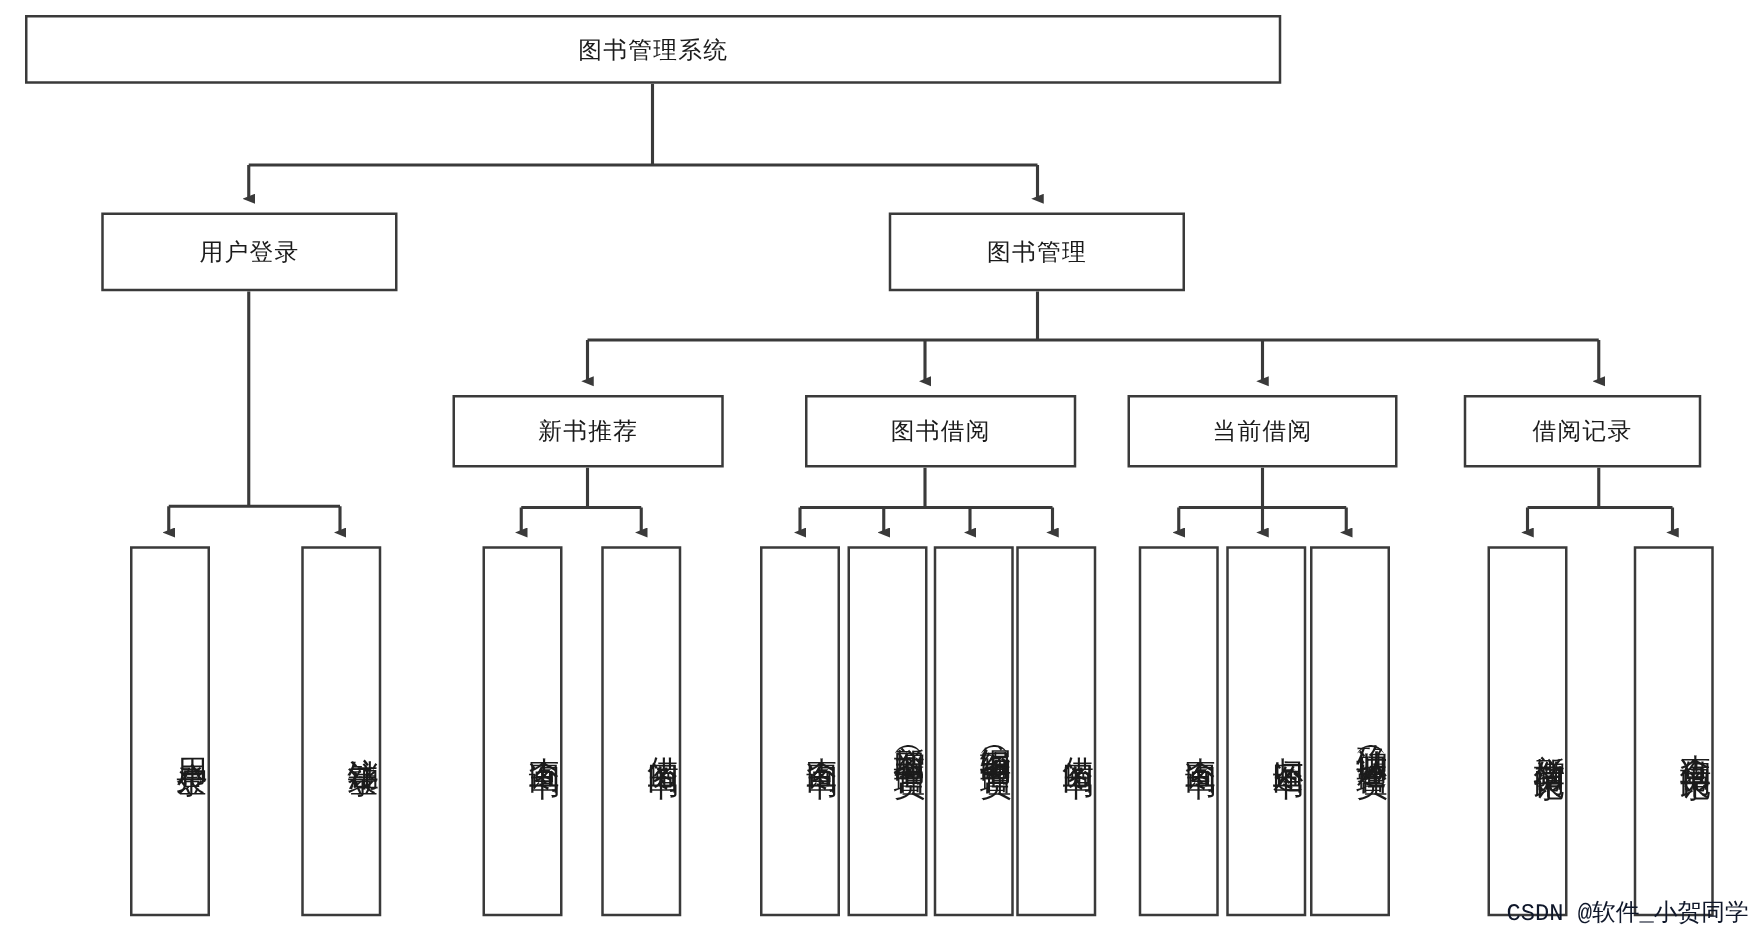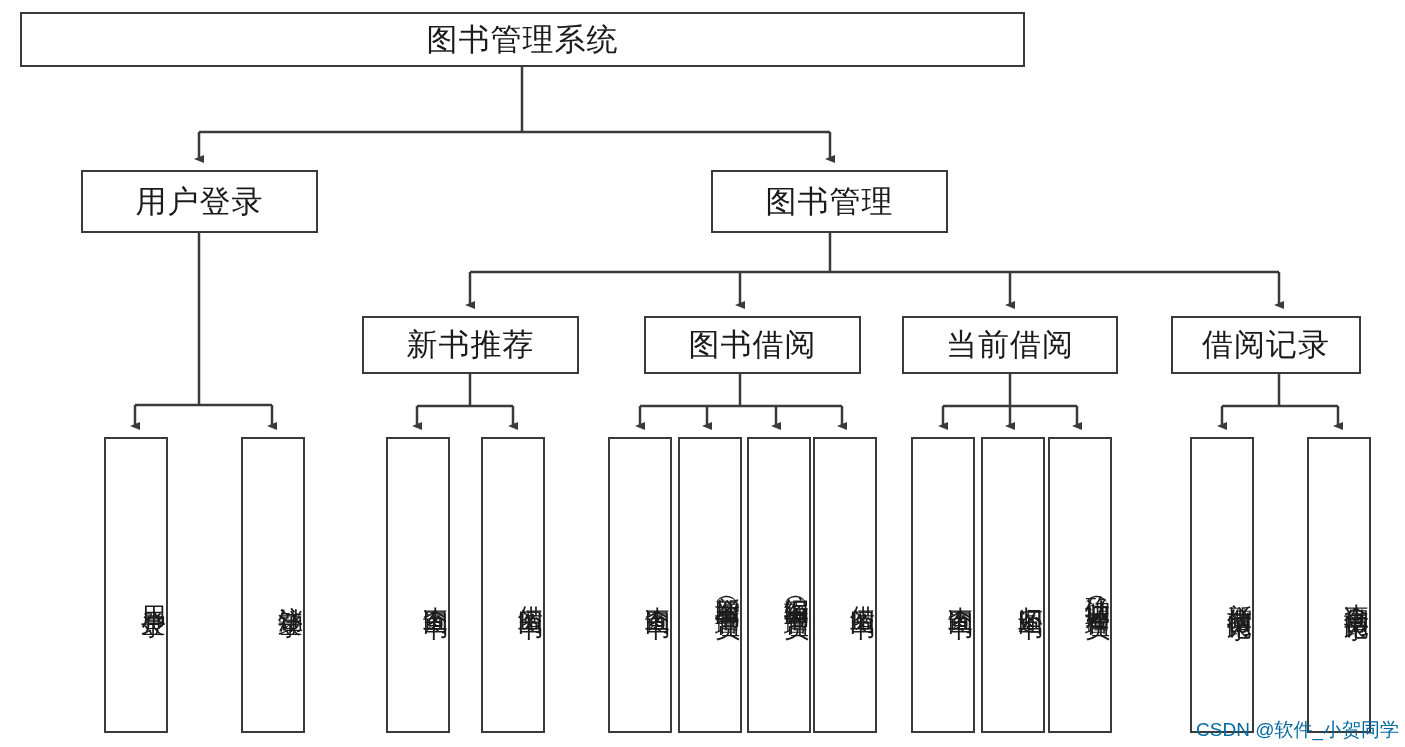--- a/index.html
+++ b/index.html
@@ -27,42 +27,42 @@
     position: absolute;
     box-sizing: border-box;
     border: 2.5px solid #3a3a3a;
     background: #ffffff;
     display: flex;
     align-items: center;
     justify-content: center;
     color: #1b1b1b;
   }
   .node.horiz {
-    font-size: 31px;
+    font-size: 19px;
     letter-spacing: 1px;
   }
   .node.vert {
     writing-mode: vertical-rl;
     text-orientation: upright;
     font-size: 25px;
     letter-spacing: 3px;
     align-items: flex-start;
     justify-content: center;
     padding-top: 14px;
     line-height: 1.0;
     white-space: nowrap;
   }
   .node.vert.tall { padding-top: 8px; }
   #watermark {
     position: absolute;
     right: 6px;
     bottom: 4px;
     font-size: 19px;
-    color: #0369a1;
-    font-family: Liberation Sans, sans-serif;
+    color: #0f172a;
+    font-family: Liberation Mono, monospace;
     white-space: nowrap;
     user-select: none;
   }
 </style>
 </head>
 <body>
 
 <div id="canvas">
 
   <svg id="wires" viewBox="0 0 1405 747">

